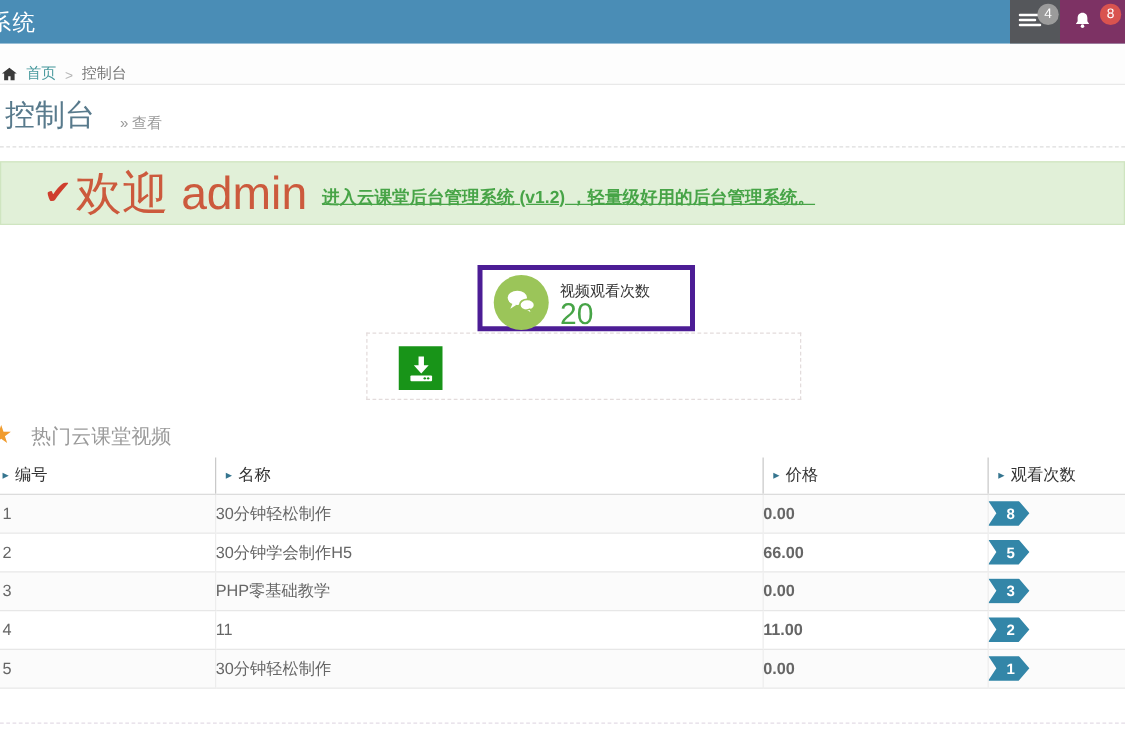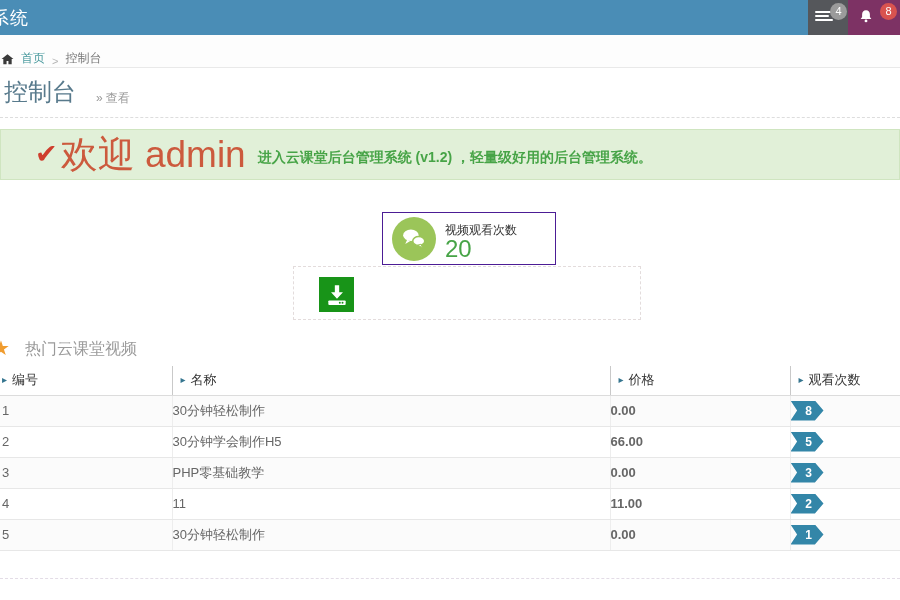--- a/index.html
+++ b/index.html
@@ -36,25 +36,25 @@
   .page-header { position:absolute; left:0; top:68px; width:900px; height:50px; border-bottom:1px dashed #ddd; }
   .page-title { position:absolute; left:4px; top:8px; font-size:24px; color:#587a8c; }
   .page-sub { position:absolute; left:96px; top:22px; font-size:12px; color:#9a9a9a; }
   .page-sub .mk { margin-right:3px; }
 
   
   .welcome { position:absolute; left:0; top:129px; width:900px; height:51px; background:#e1f0d8;
              border:1px solid #cfe5c0; display:flex; align-items:center; }
   .check-icon { color:#cf3e2d; font-size:27px; margin-left:34px; line-height:1; }
   .welcome-greeting { color:#cc5a3d; font-size:37px; margin-left:3px; }
-  .welcome-msg { color:#47a447; font-size:14px; font-weight:bold; margin-left:12px; padding-top:6px; }
+  .welcome-msg { color:#47a447; font-size:14px; font-weight:bold; margin-left:12px; padding-top:6px;text-decoration:underline; }
 
   
   .stat-box { position:absolute; left:382px; top:212px; width:174px; height:53px; background:#fff;
-              border:1px solid #4c1d95; }
+              border:4px solid #4c1d95; }
   .stat-circle { position:absolute; left:9px; top:4px; width:44px; height:44px; border-radius:50%;
                  background:#9bc559; display:flex; align-items:center; justify-content:center; }
   .stat-label { position:absolute; left:62px; top:9px; font-size:12px; color:#333; }
   .stat-value { position:absolute; left:62px; top:22px; font-size:24px; color:#47a447; }
 
   
   .dl-box { position:absolute; left:293px; top:266px; width:348px; height:54px; border:1px dashed #e3dcdc; background:#fff; }
   .dl-icon { position:absolute; left:25px; top:10px; width:35px; height:35px; background:#189418;
              display:flex; align-items:center; justify-content:center; cursor:pointer; }
 

